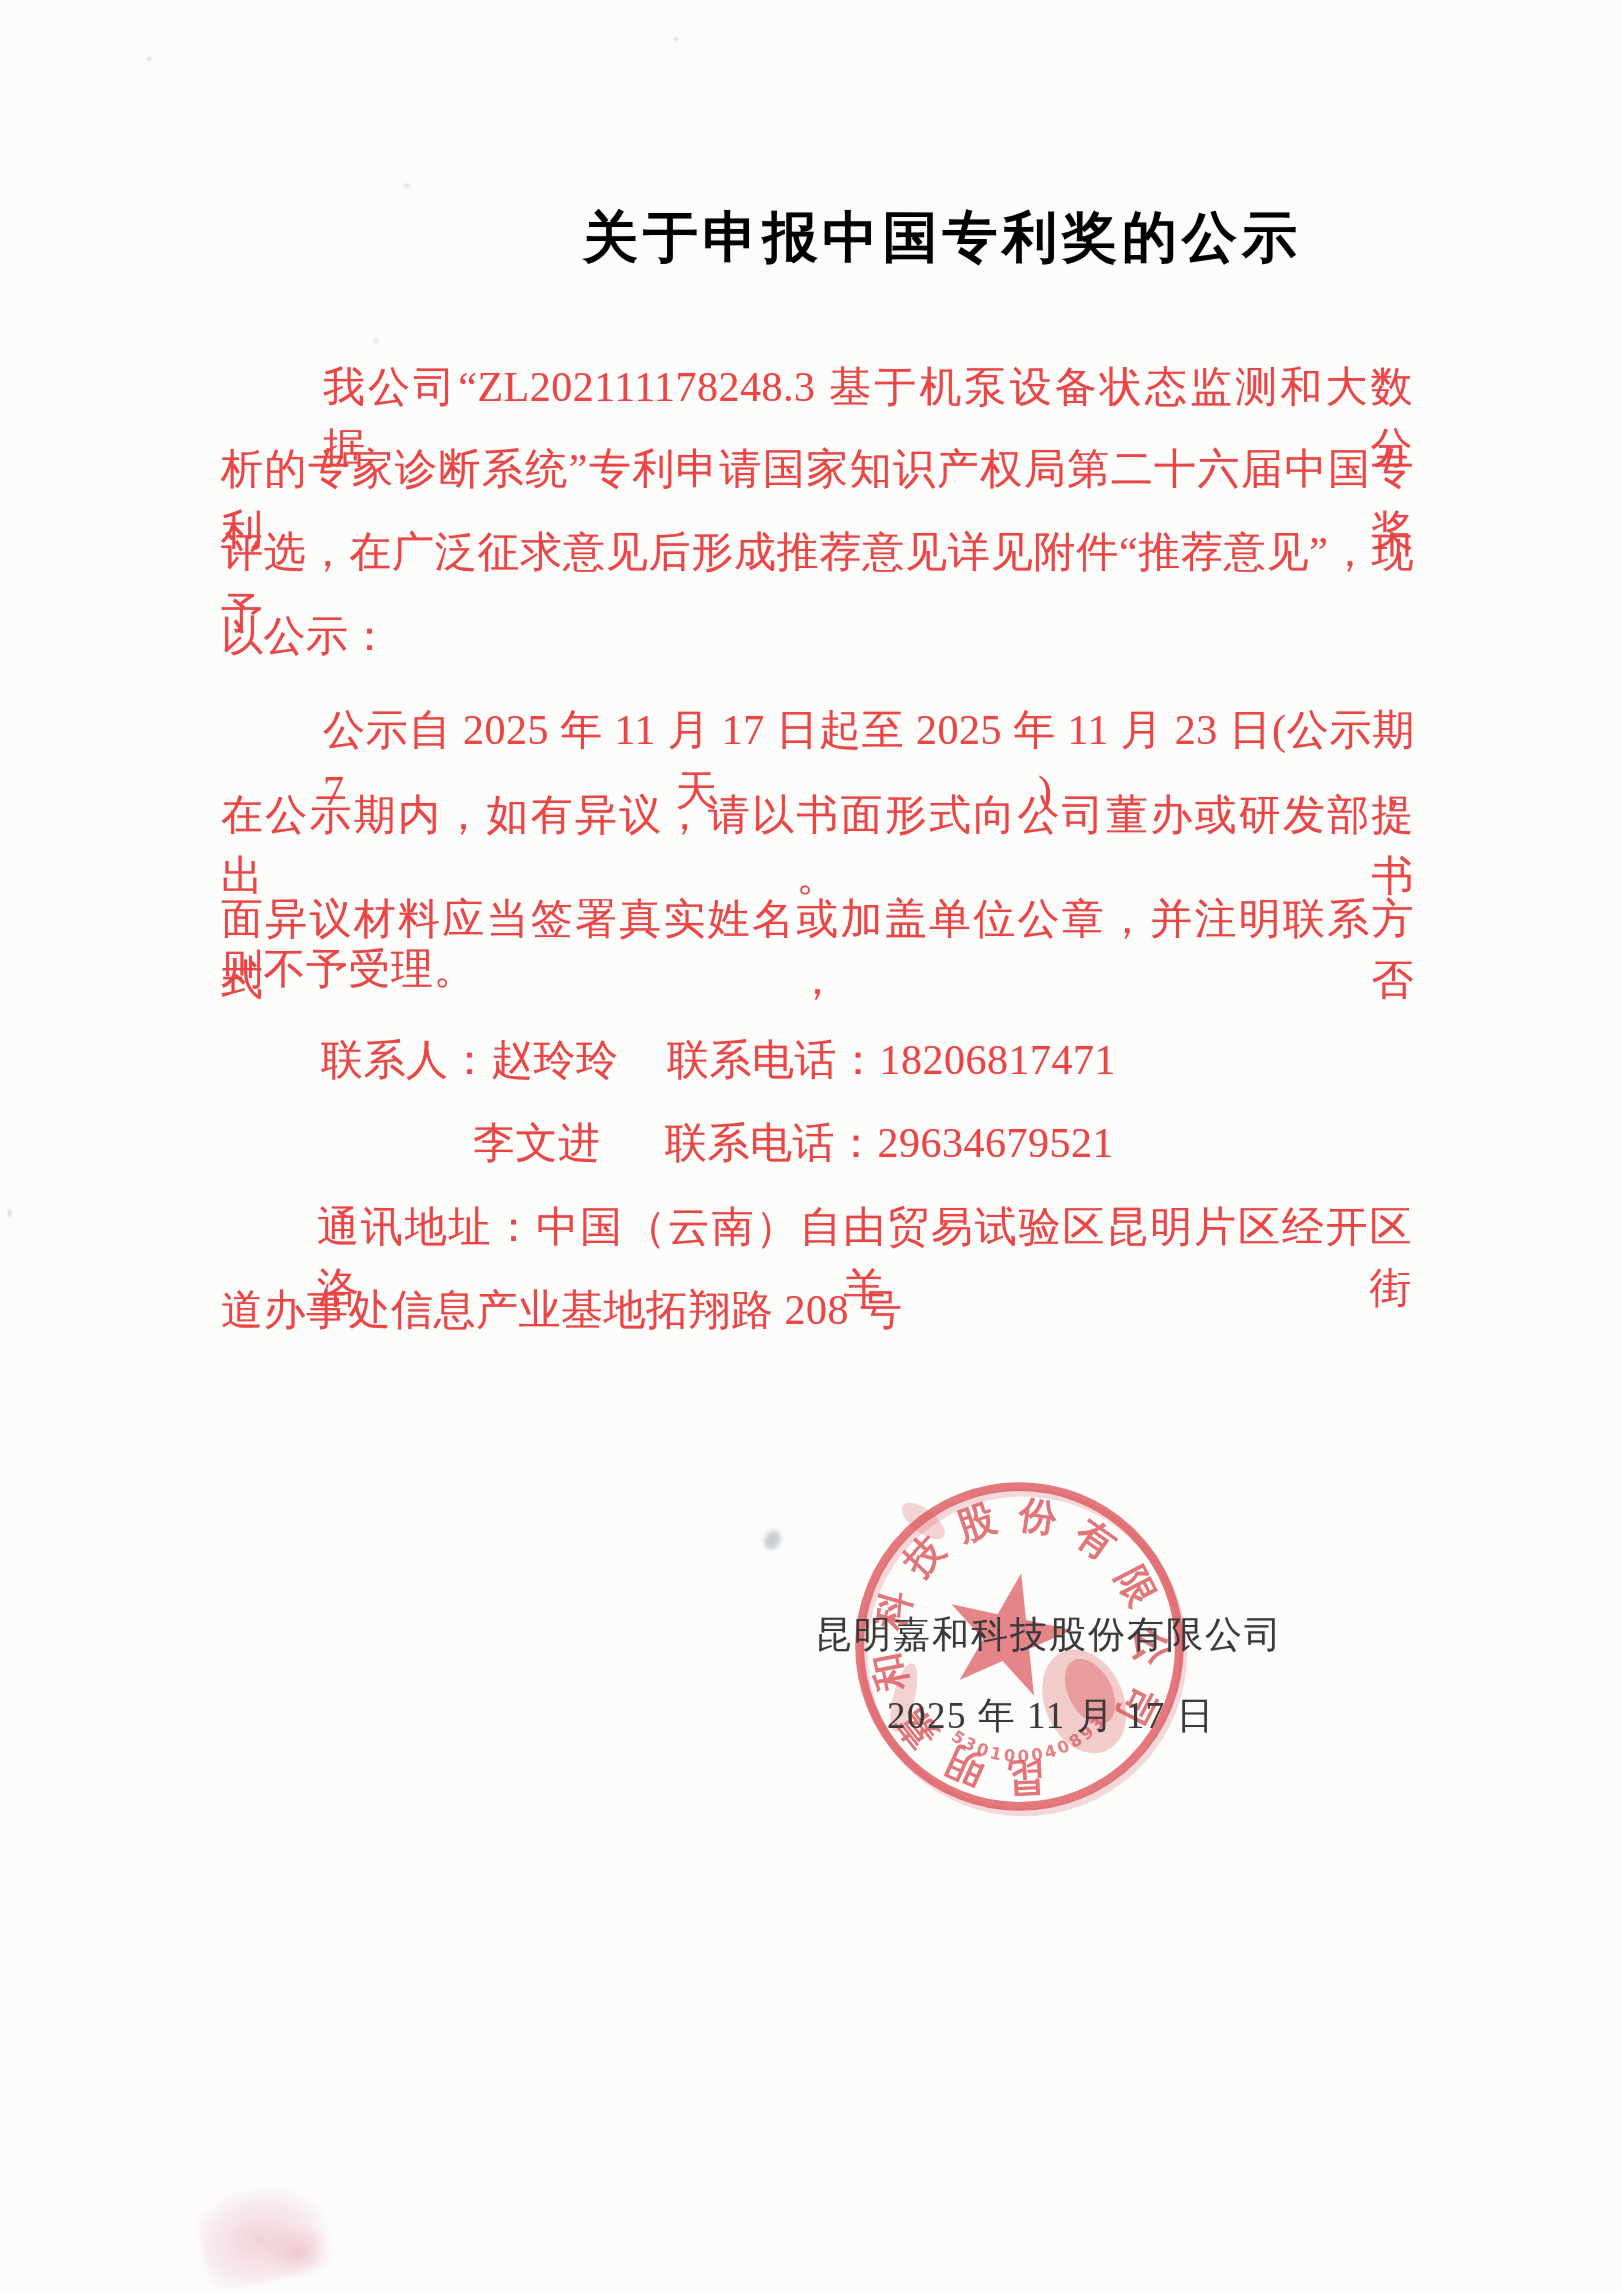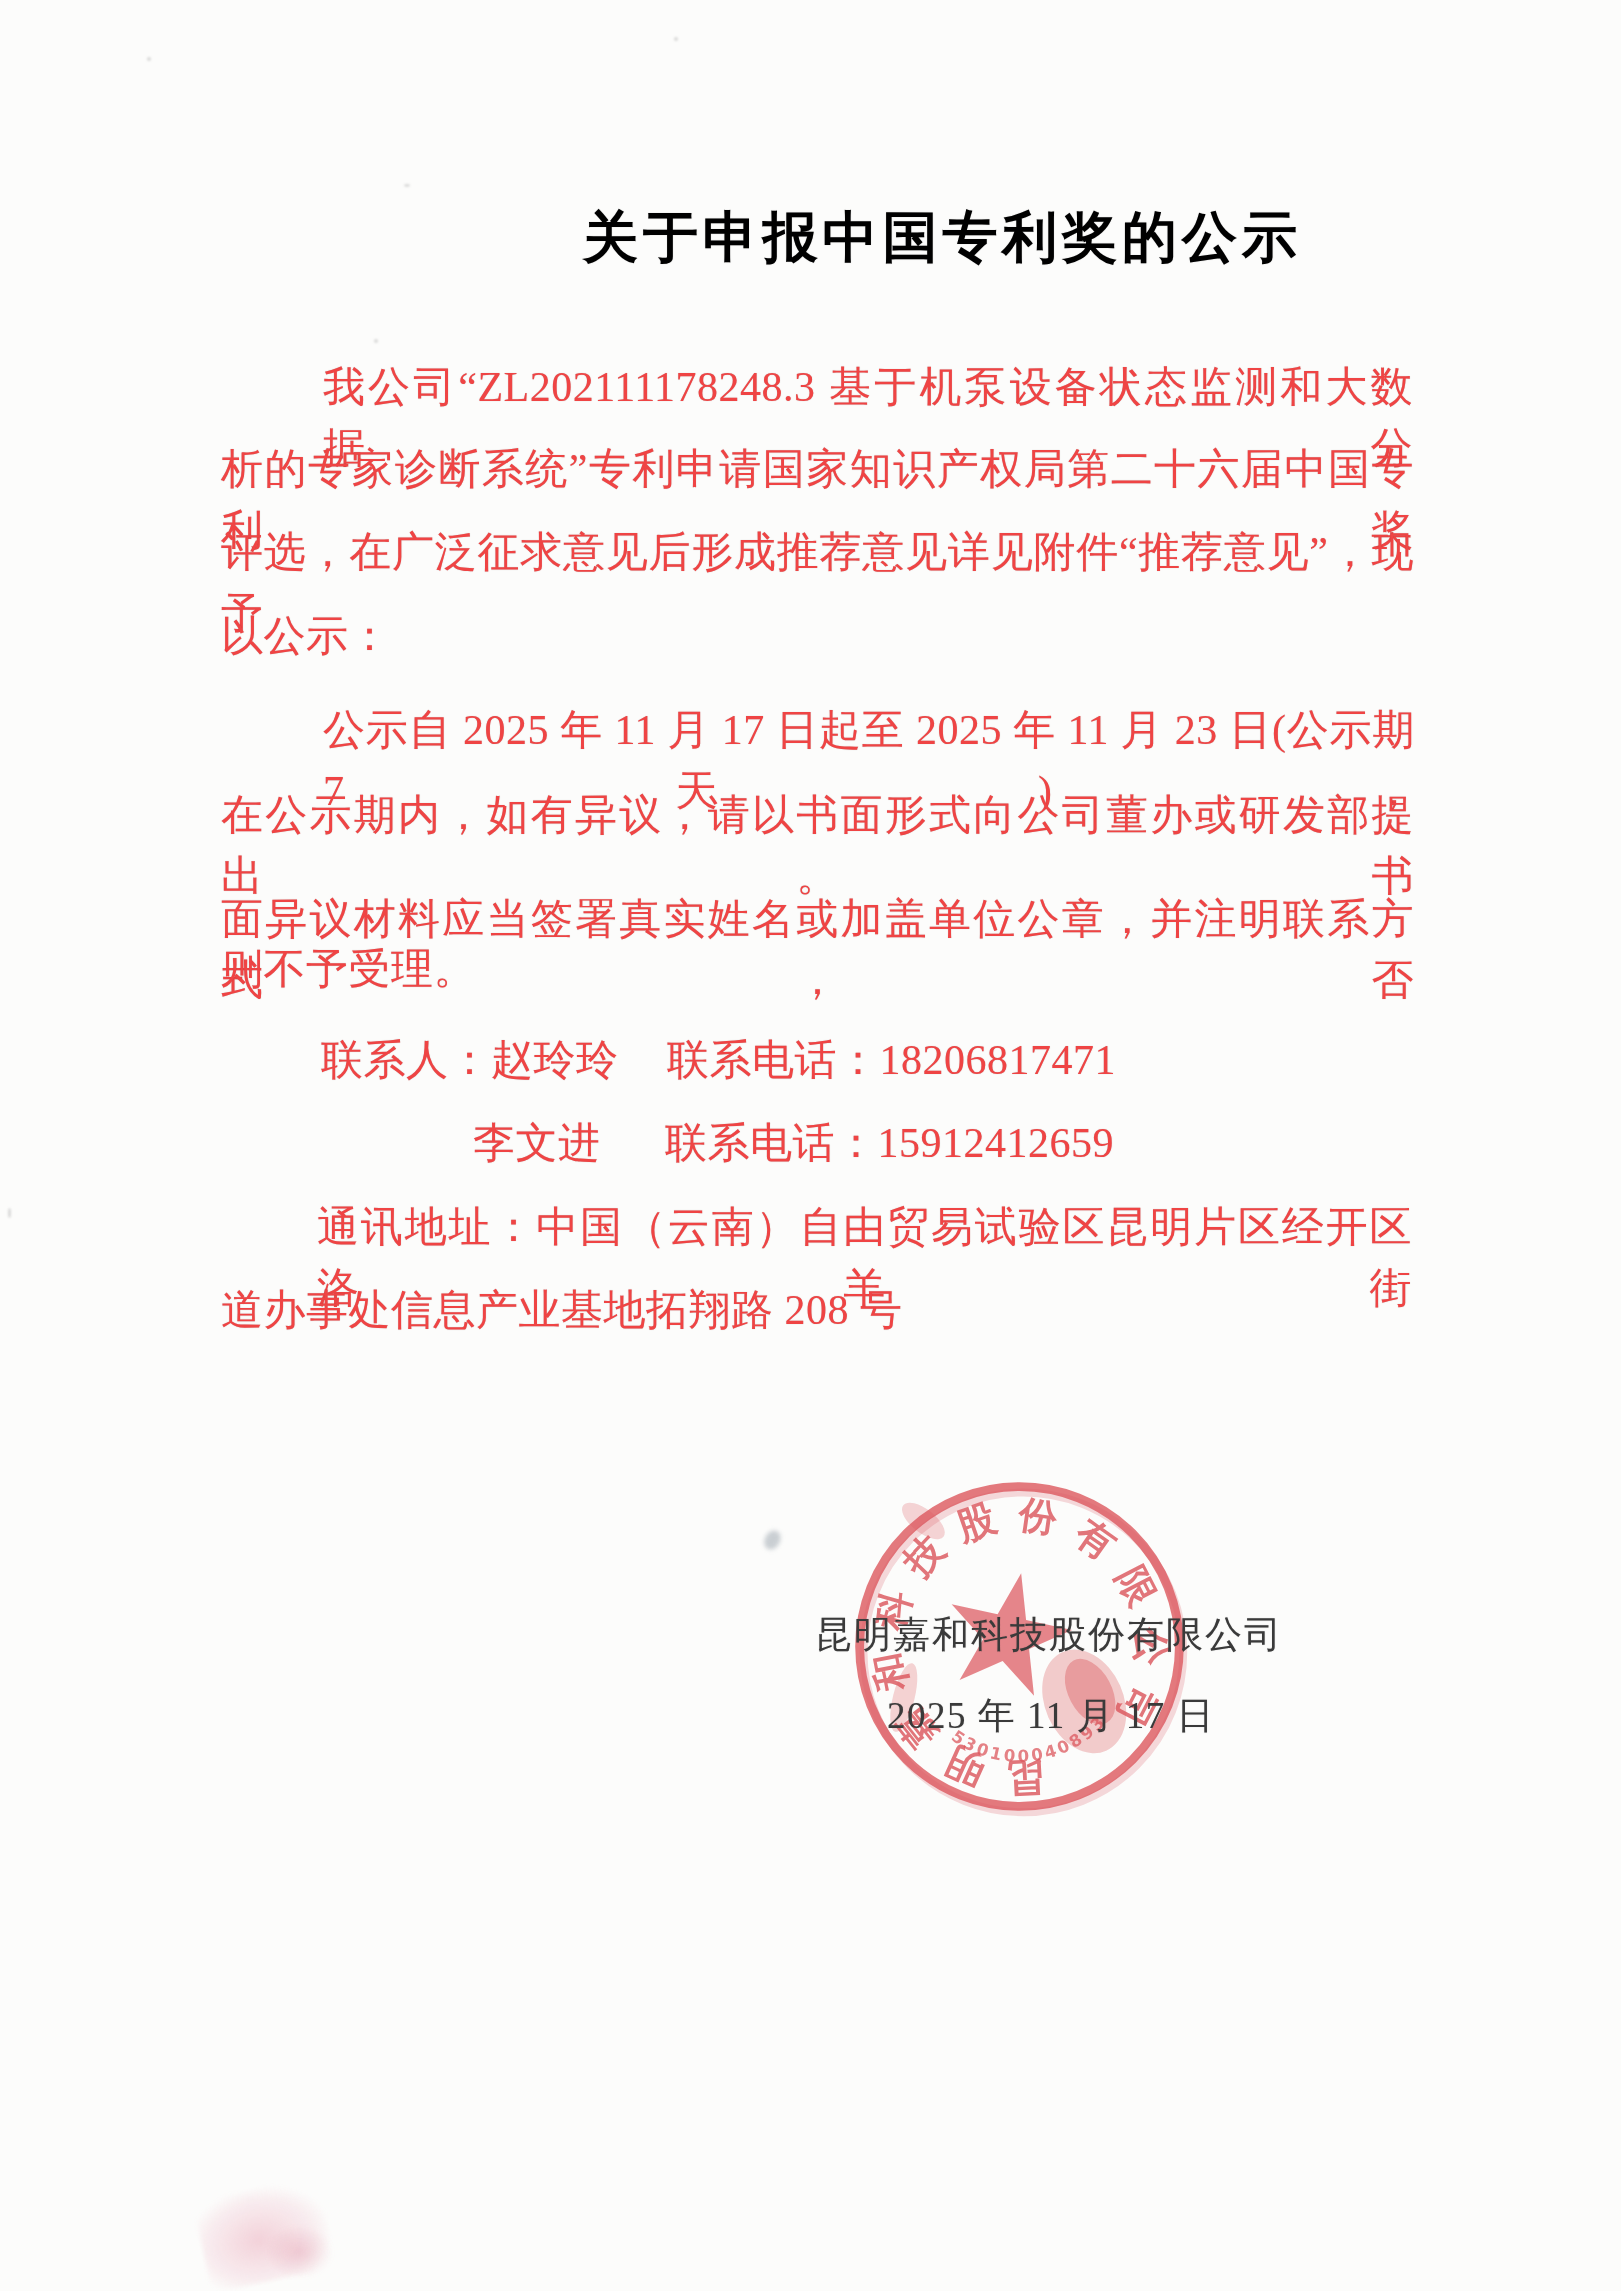--- a/index.html
+++ b/index.html
@@ -68,21 +68,21 @@
 <div class="abs bl" style="top:606px;left:221px;">以公示：</div>
 
 <div class="abs bl just" style="top:692px;left:323px;width:1092px;margin-top:8px;">公示自 2025 年 11 月 17 日起至 2025 年 11 月 23 日(公示期 7 天)，</div>
 <div class="abs bl just" style="top:773px;left:221px;width:1193px;margin-top:12px;">在公示期内，如有异议，请以书面形式向公司董办或研发部提出。书</div>
 <div class="abs bl just" style="top:857px;left:221px;width:1193px;margin-top:32px;">面异议材料应当签署真实姓名或加盖单位公章，并注明联系方式，否</div>
 <div class="abs bl" style="top:939px;left:221px;">则不予受理。</div>
 
 <div class="abs bl" style="top:1030px;left:321px;">联系人：赵玲玲</div>
 <div class="abs bl" style="top:1030px;left:667px;">联系电话：18206817471</div>
 <div class="abs bl" style="top:1113px;left:473px;">李文进</div>
-<div class="abs bl" style="top:1113px;left:665px;">联系电话：15912412659</div>
+<div class="abs bl" style="top:1113px;left:665px;">联系电话：29634679521</div>
 
 <div class="abs bl just" style="top:1197px;left:317px;width:1095px;">通讯地址：中国（云南）自由贸易试验区昆明片区经开区洛羊街</div>
 <div class="abs bl" style="top:1280px;left:221px;">道办事处信息产业基地拓翔路 208 号</div>
 
 <div class="abs sig" style="top:1609px;left:815px;letter-spacing:2px;">昆明嘉和科技股份有限公司</div>
 <div class="abs sig" style="top:1690px;left:887px;letter-spacing:1.5px;">2025 年 11 月 17 日</div>
 
 <svg class="abs seal-svg" width="357" height="357" viewBox="-182 -182 364 364" xmlns="http://www.w3.org/2000/svg">
 
   <circle cx="4" cy="6" r="163" fill="none" stroke="#dc585e" stroke-width="8" opacity="0.22"></circle>

